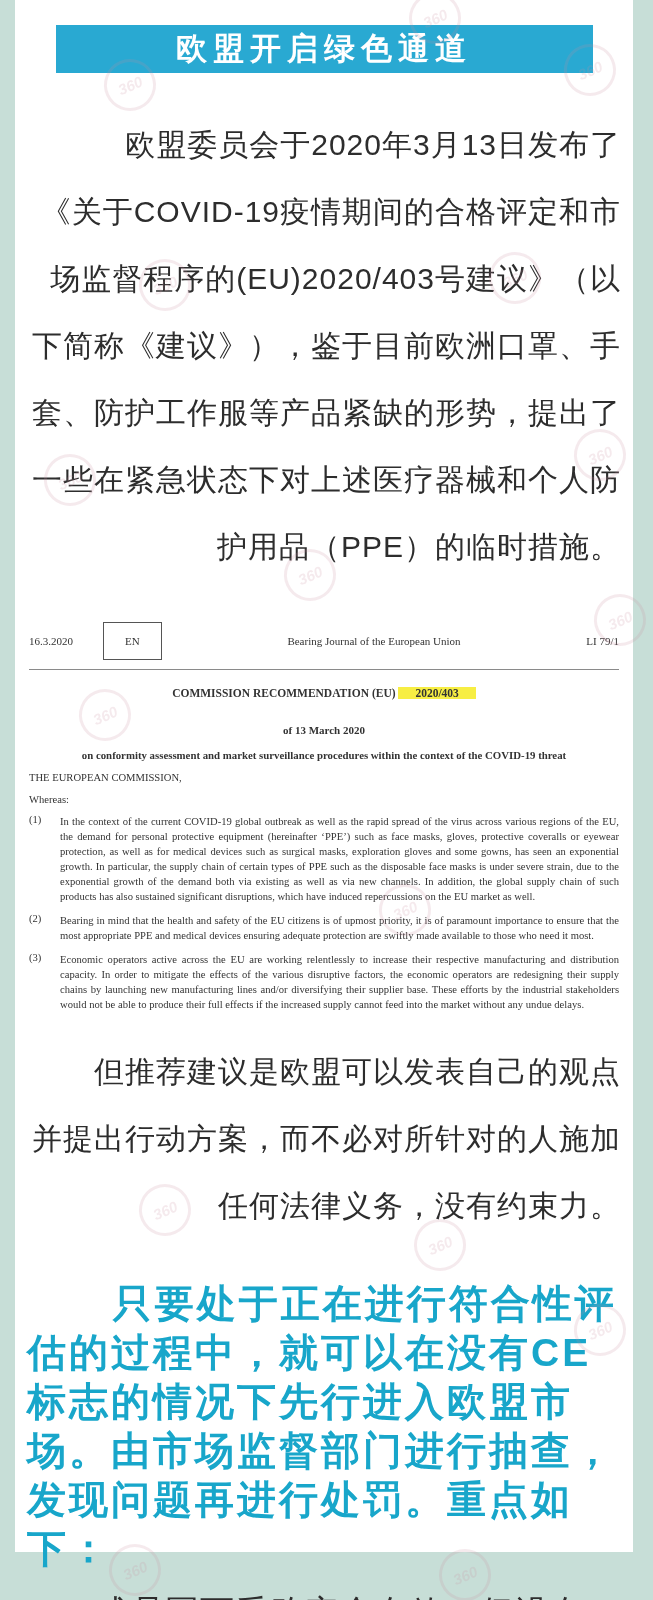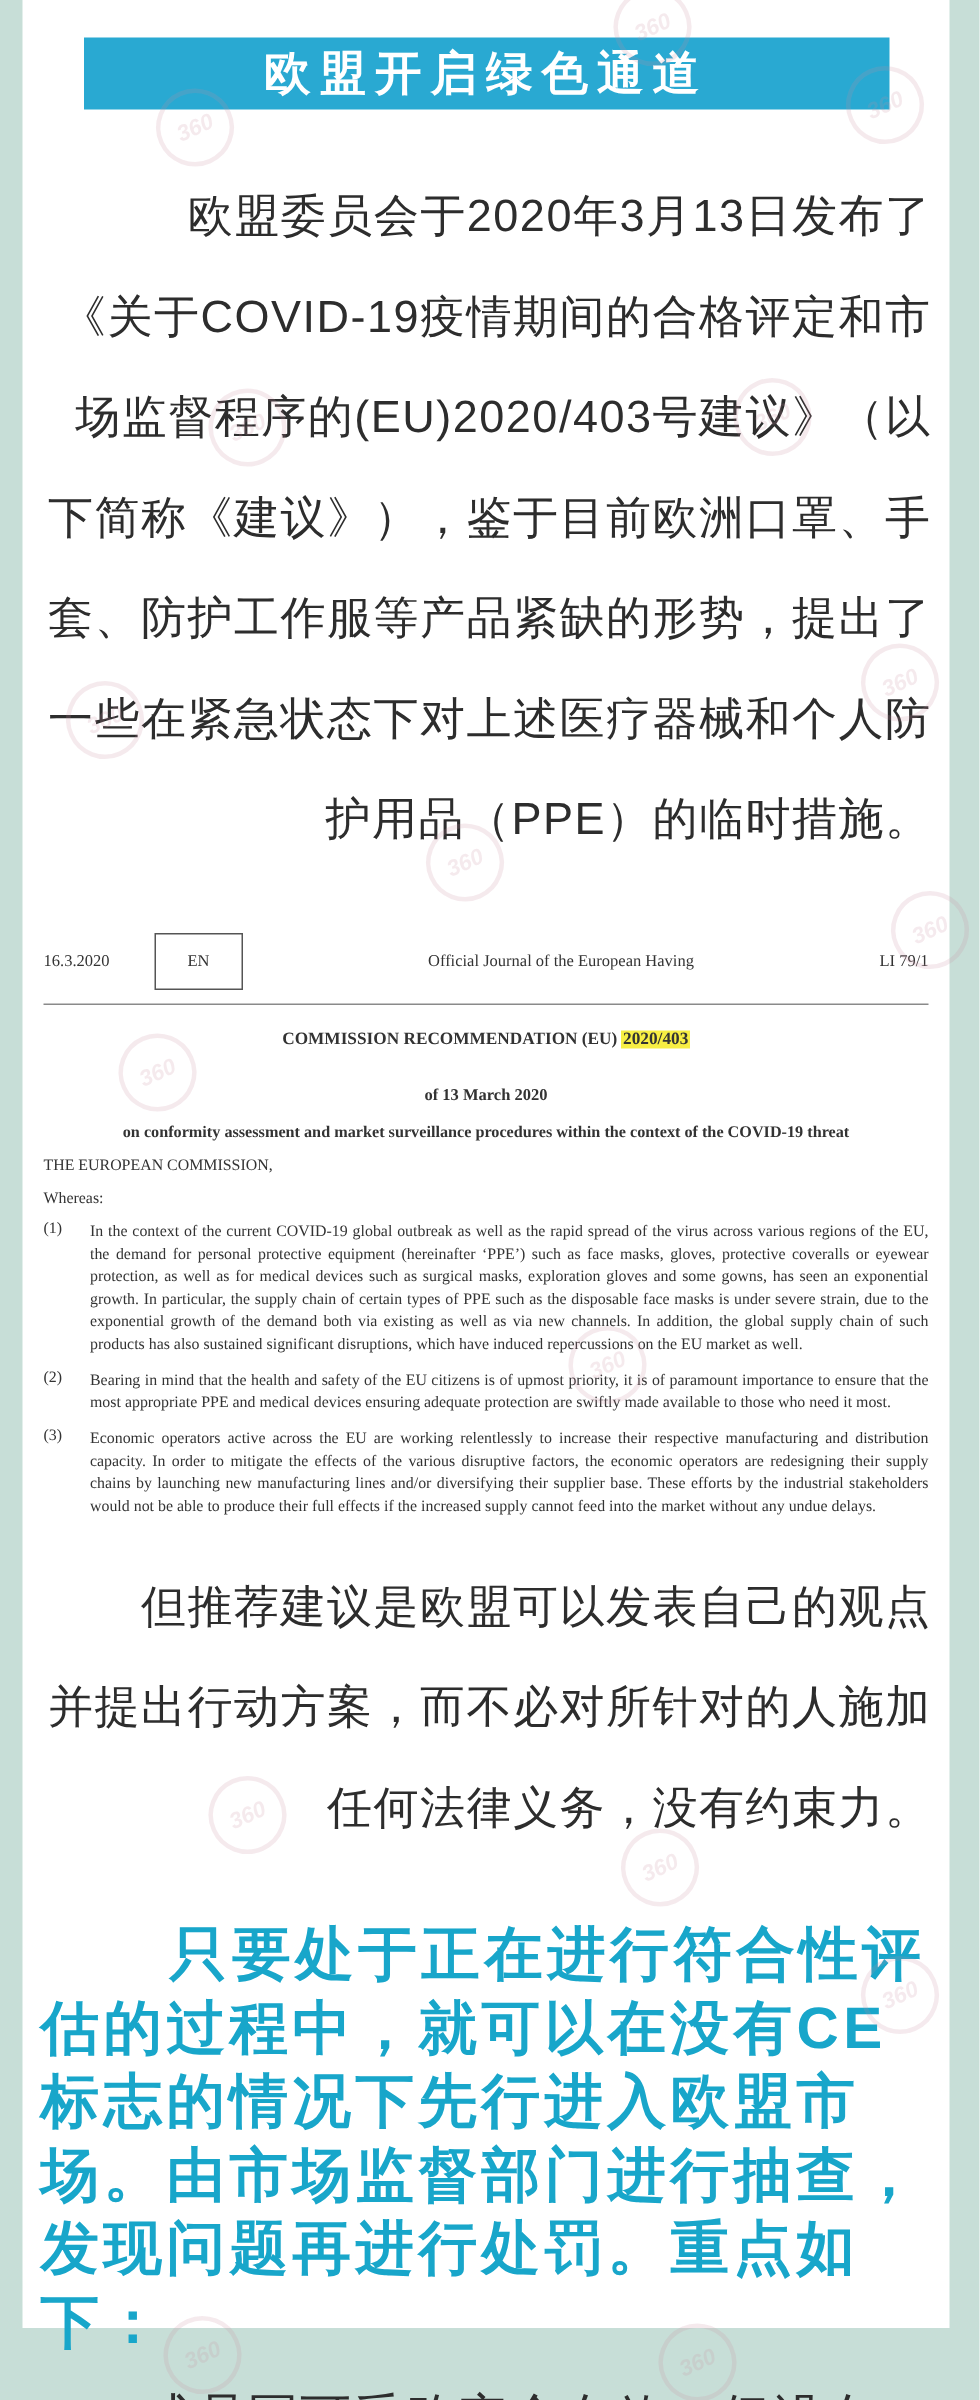--- a/index.html
+++ b/index.html
@@ -77,21 +77,21 @@
   .doc-journal{flex:1 1 auto;text-align:center;}
   .doc-pageref{flex:0 0 auto;}
   .doc-rule{border-bottom:1px solid #8a8a8a;margin-top:9px;}
   .doc-title{
     text-align:center;font-weight:bold;
     font-size:11.5px;
     margin-top:17px;
   }
   .doc-title .hl{
     background:#f7ee43;
-    padding:0 1px;
+    padding:0 17px;
   }
   .doc-dateline{text-align:center;font-weight:bold;font-size:11px;margin-top:25px;}
   .doc-subject{text-align:center;font-weight:bold;font-size:10.8px;margin-top:13px;}
   .doc-line{margin-top:11px;font-size:10.6px;}
   .recital{display:flex;margin-top:9px;}
   .recital-num{flex:0 0 18px;margin-right:13px;font-size:10.6px;}
   .recital-text{
     flex:1 1 auto;
     text-align:justify;
     font-size:10.6px;
@@ -141,21 +141,21 @@
   <div class="banner">
     <span>欧盟开启绿色通道</span>
   </div>
 
   <p class="cn-para">欧盟委员会于2020年3月13日发布了《关于COVID-19疫情期间的合格评定和市场监督程序的(EU)2020/403号建议》（以下简称《建议》），鉴于目前欧洲口罩、手套、防护工作服等产品紧缺的形势，提出了一些在紧急状态下对上述医疗器械和个人防护用品（PPE）的临时措施。</p>
 
   <div class="journal">
     <div class="doc-header">
       <span class="doc-date">16.3.2020</span>
       <span class="doc-lang-box">EN</span>
-      <span class="doc-journal">Official Journal of the European Having</span>
+      <span class="doc-journal">Bearing Journal of the European Union</span>
       <span class="doc-pageref">LI 79/1</span>
     </div>
     <div class="doc-rule"></div>
 
     <div class="doc-title">
       <span>COMMISSION RECOMMENDATION (EU) </span><span class="hl">2020/403</span>
     </div>
     <div class="doc-dateline">of 13 March 2020</div>
     <div class="doc-subject">on conformity assessment and market surveillance procedures within the context of the COVID-19 threat</div>
 

